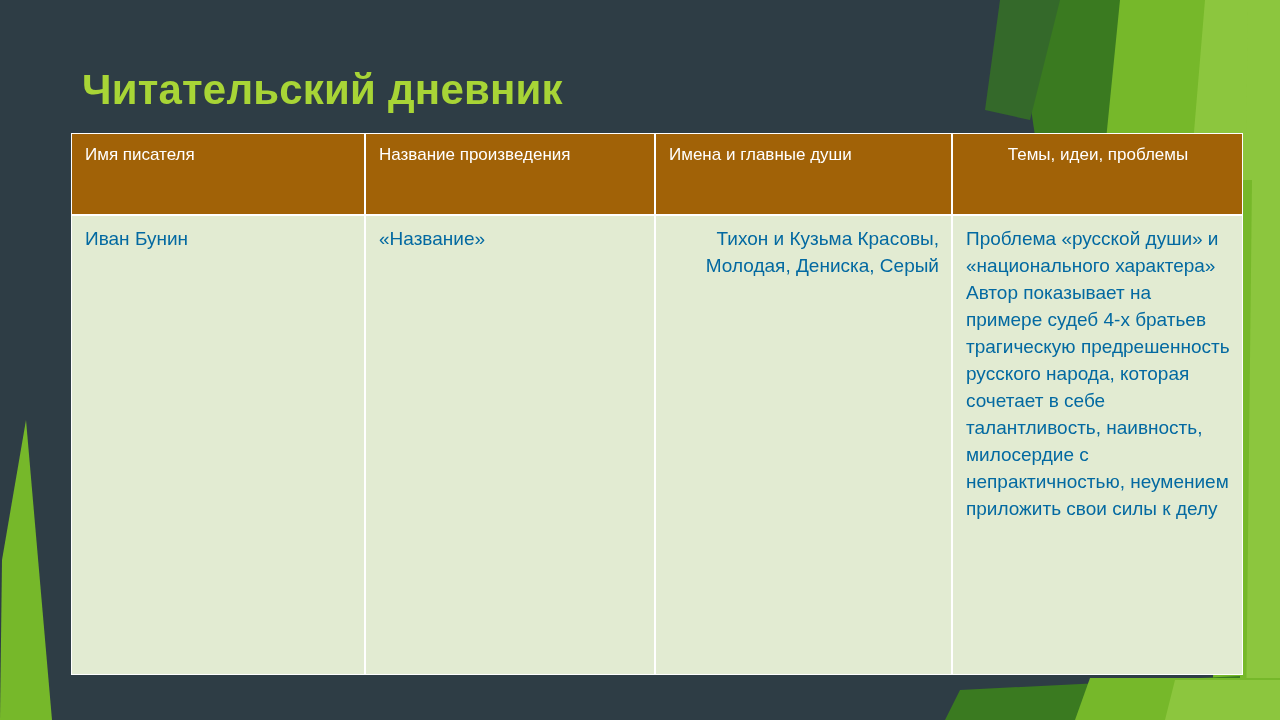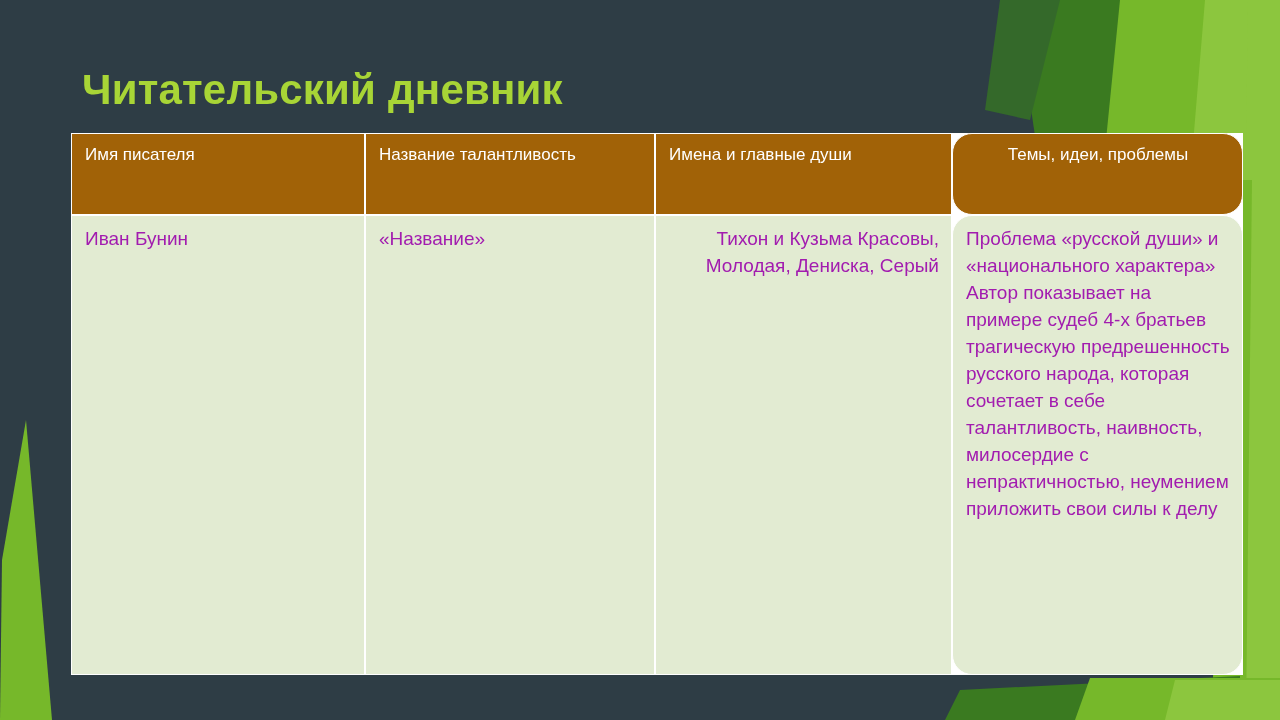--- a/index.html
+++ b/index.html
@@ -71,30 +71,30 @@
     height: 82px;
     text-align: left;
   }
 
   #diary-table thead th.center {
     text-align: center;
   }
 
   #diary-table tbody td {
     background: #e2ebd2;
-    color: #a21caf;
+    color: #0369a1;
     font-size: 19px;
     line-height: 1.42;
     height: 460px;
   }
 
   .col-1 { width: 294px; }
   .col-2 { width: 290px; }
   .col-3 { width: 297px; text-align: right; }
-  .col-4 { width: 291px; border-radius: 20px; }
+  .col-4 { width: 291px; }
 
   .cell-text {
     display: block;
     white-space: pre-wrap;
   }
 </style>
 </head>
 <body>
 
 <svg id="bg-decor" viewBox="0 0 1280 720" preserveAspectRatio="none">
@@ -116,21 +116,21 @@
 </svg>
 
 <div id="slide">
 
   <div id="page-title">Читательский дневник</div>
 
   <table id="diary-table">
     <thead>
       <tr>
         <th class="col-1">Имя писателя</th>
-        <th class="col-2">Название талантливость</th>
+        <th class="col-2">Название произведения</th>
         <th class="col-3">Имена и главные души</th>
         <th class="col-4 center">Темы, идеи, проблемы</th>
       </tr>
     </thead>
     <tbody>
       <tr>
         <td class="col-1">
           <span class="cell-text">Иван Бунин</span>
         </td>
         <td class="col-2">

